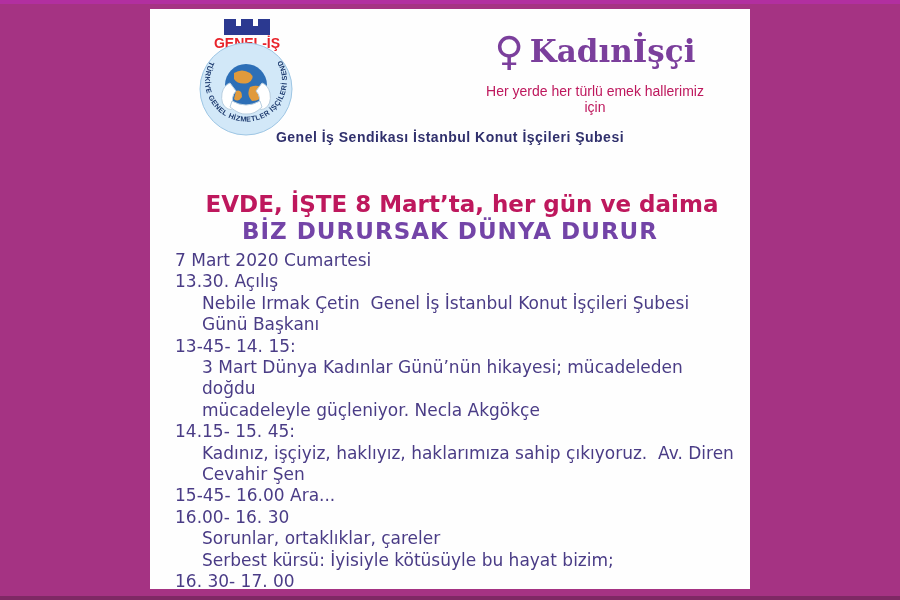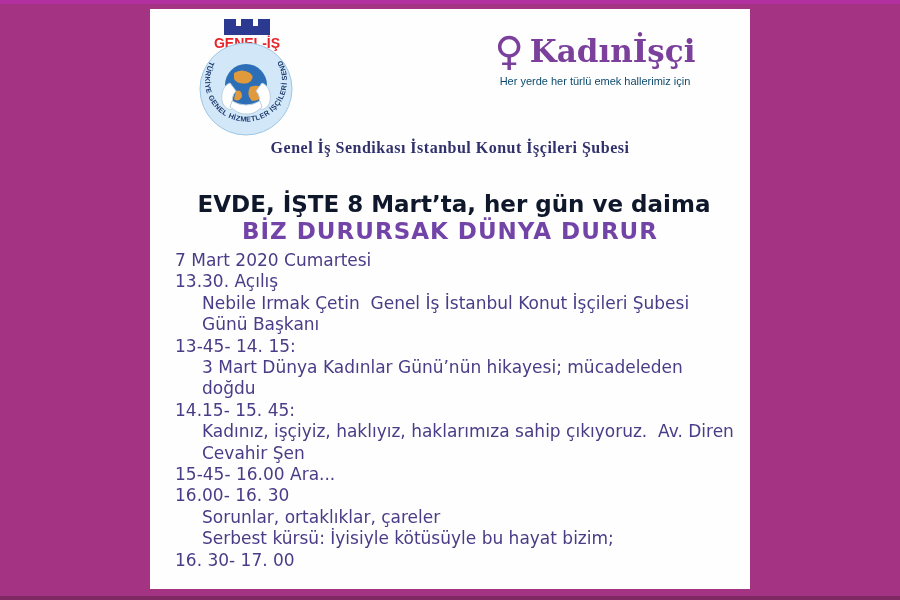--- a/index.html
+++ b/index.html
@@ -16,35 +16,35 @@
   }
   
   .logo-genel{position:absolute;left:34px;top:4px;width:124px;height:124px;}
   .logo-kadin{position:absolute;left:330px;top:22px;width:230px;text-align:center;}
   .kadin-row{display:flex;align-items:center;justify-content:center;gap:6px;}
   .venus{font-size:40px;line-height:40px;color:#7b3f9c;font-weight:bold;}
   .kadin-title{
     font-family:"DejaVu Serif",serif;font-weight:bold;
     font-size:31px;color:#7b3f9c;letter-spacing:0px;line-height:34px;
   }
-  .kadin-tagline{font-size:11px;color:#0c4a6e;margin-top:4px;font-family:"Liberation Sans",sans-serif;}
+  .kadin-tagline{font-size:14px;color:#be185d;margin-top:12px;font-family:"Liberation Sans",sans-serif;}
   
   .org-line{
-    position:absolute;left:0;top:130px;width:100%;text-align:center;
-    font-family:Liberation Serif, serif;font-weight:600;
-    font-size:16px;color:#30306c;letter-spacing:0.5px;
+    position:absolute;left:0;top:120px;width:100%;text-align:center;
+    font-family:Liberation Sans, sans-serif;font-weight:600;
+    font-size:14px;color:#30306c;letter-spacing:0.5px;
   }
   .event-line{
     position:absolute;left:0;top:142px;width:100%;text-align:center;
     font-family:"DejaVu Sans Mono",monospace;
     font-size:22px;color:#9d74c6;letter-spacing:2.5px;
   }
   .slogan1{
-    position:absolute;left:4px;top:182px;width:100%;text-align:center;
-    font-size:23px;font-weight:bold;color:#0f172a;
+    position:absolute;left:12px;top:182px;width:100%;text-align:center;
+    font-size:23px;font-weight:bold;color:#be185d;
   }
   .slogan2{
     position:absolute;left:0;top:209px;width:100%;text-align:center;
     font-size:23px;font-weight:bold;color:#7344a7;letter-spacing:1px;
   }
   
   .content{
     position:absolute;left:25px;top:241px;right:12px;
     font-size:17px;color:#4a3c86;
   }
@@ -102,20 +102,21 @@
     <div class="org-line">Genel İş Sendikası İstanbul Konut İşçileri Şubesi</div>
     <div class="slogan1">EVDE, İŞTE 8 Mart’ta, her gün ve daima</div>
     <div class="slogan2">BİZ DURURSAK DÜNYA DURUR</div>
 
     <div class="content">
       <div class="line">7 Mart 2020 Cumartesi</div>
       <div class="line">13.30. Açılış</div>
       <div class="line indent">Nebile Irmak Çetin  Genel İş İstanbul Konut İşçileri Şubesi Günü Başkanı</div>
       <div class="line">13-45- 14. 15:</div>
       <div class="line indent">3 Mart Dünya Kadınlar Günü’nün hikayesi; mücadeleden doğdu</div>
+      <div class="line indent">mücadeleyle güçleniyor. Necla Akgökçe</div>
       <div class="line">14.15- 15. 45:</div>
       <div class="line indent">Kadınız, işçiyiz, haklıyız, haklarımıza sahip çıkıyoruz.  Av. Diren Cevahir Şen</div>
       <div class="line">15-45- 16.00 Ara...</div>
       <div class="line">16.00- 16. 30</div>
       <div class="line indent">Sorunlar, ortaklıklar, çareler</div>
       <div class="line indent">Serbest kürsü: İyisiyle kötüsüyle bu hayat bizim;</div>
       <div class="line">16. 30- 17. 00</div>
       <div class="line indent">
         
       </div>

